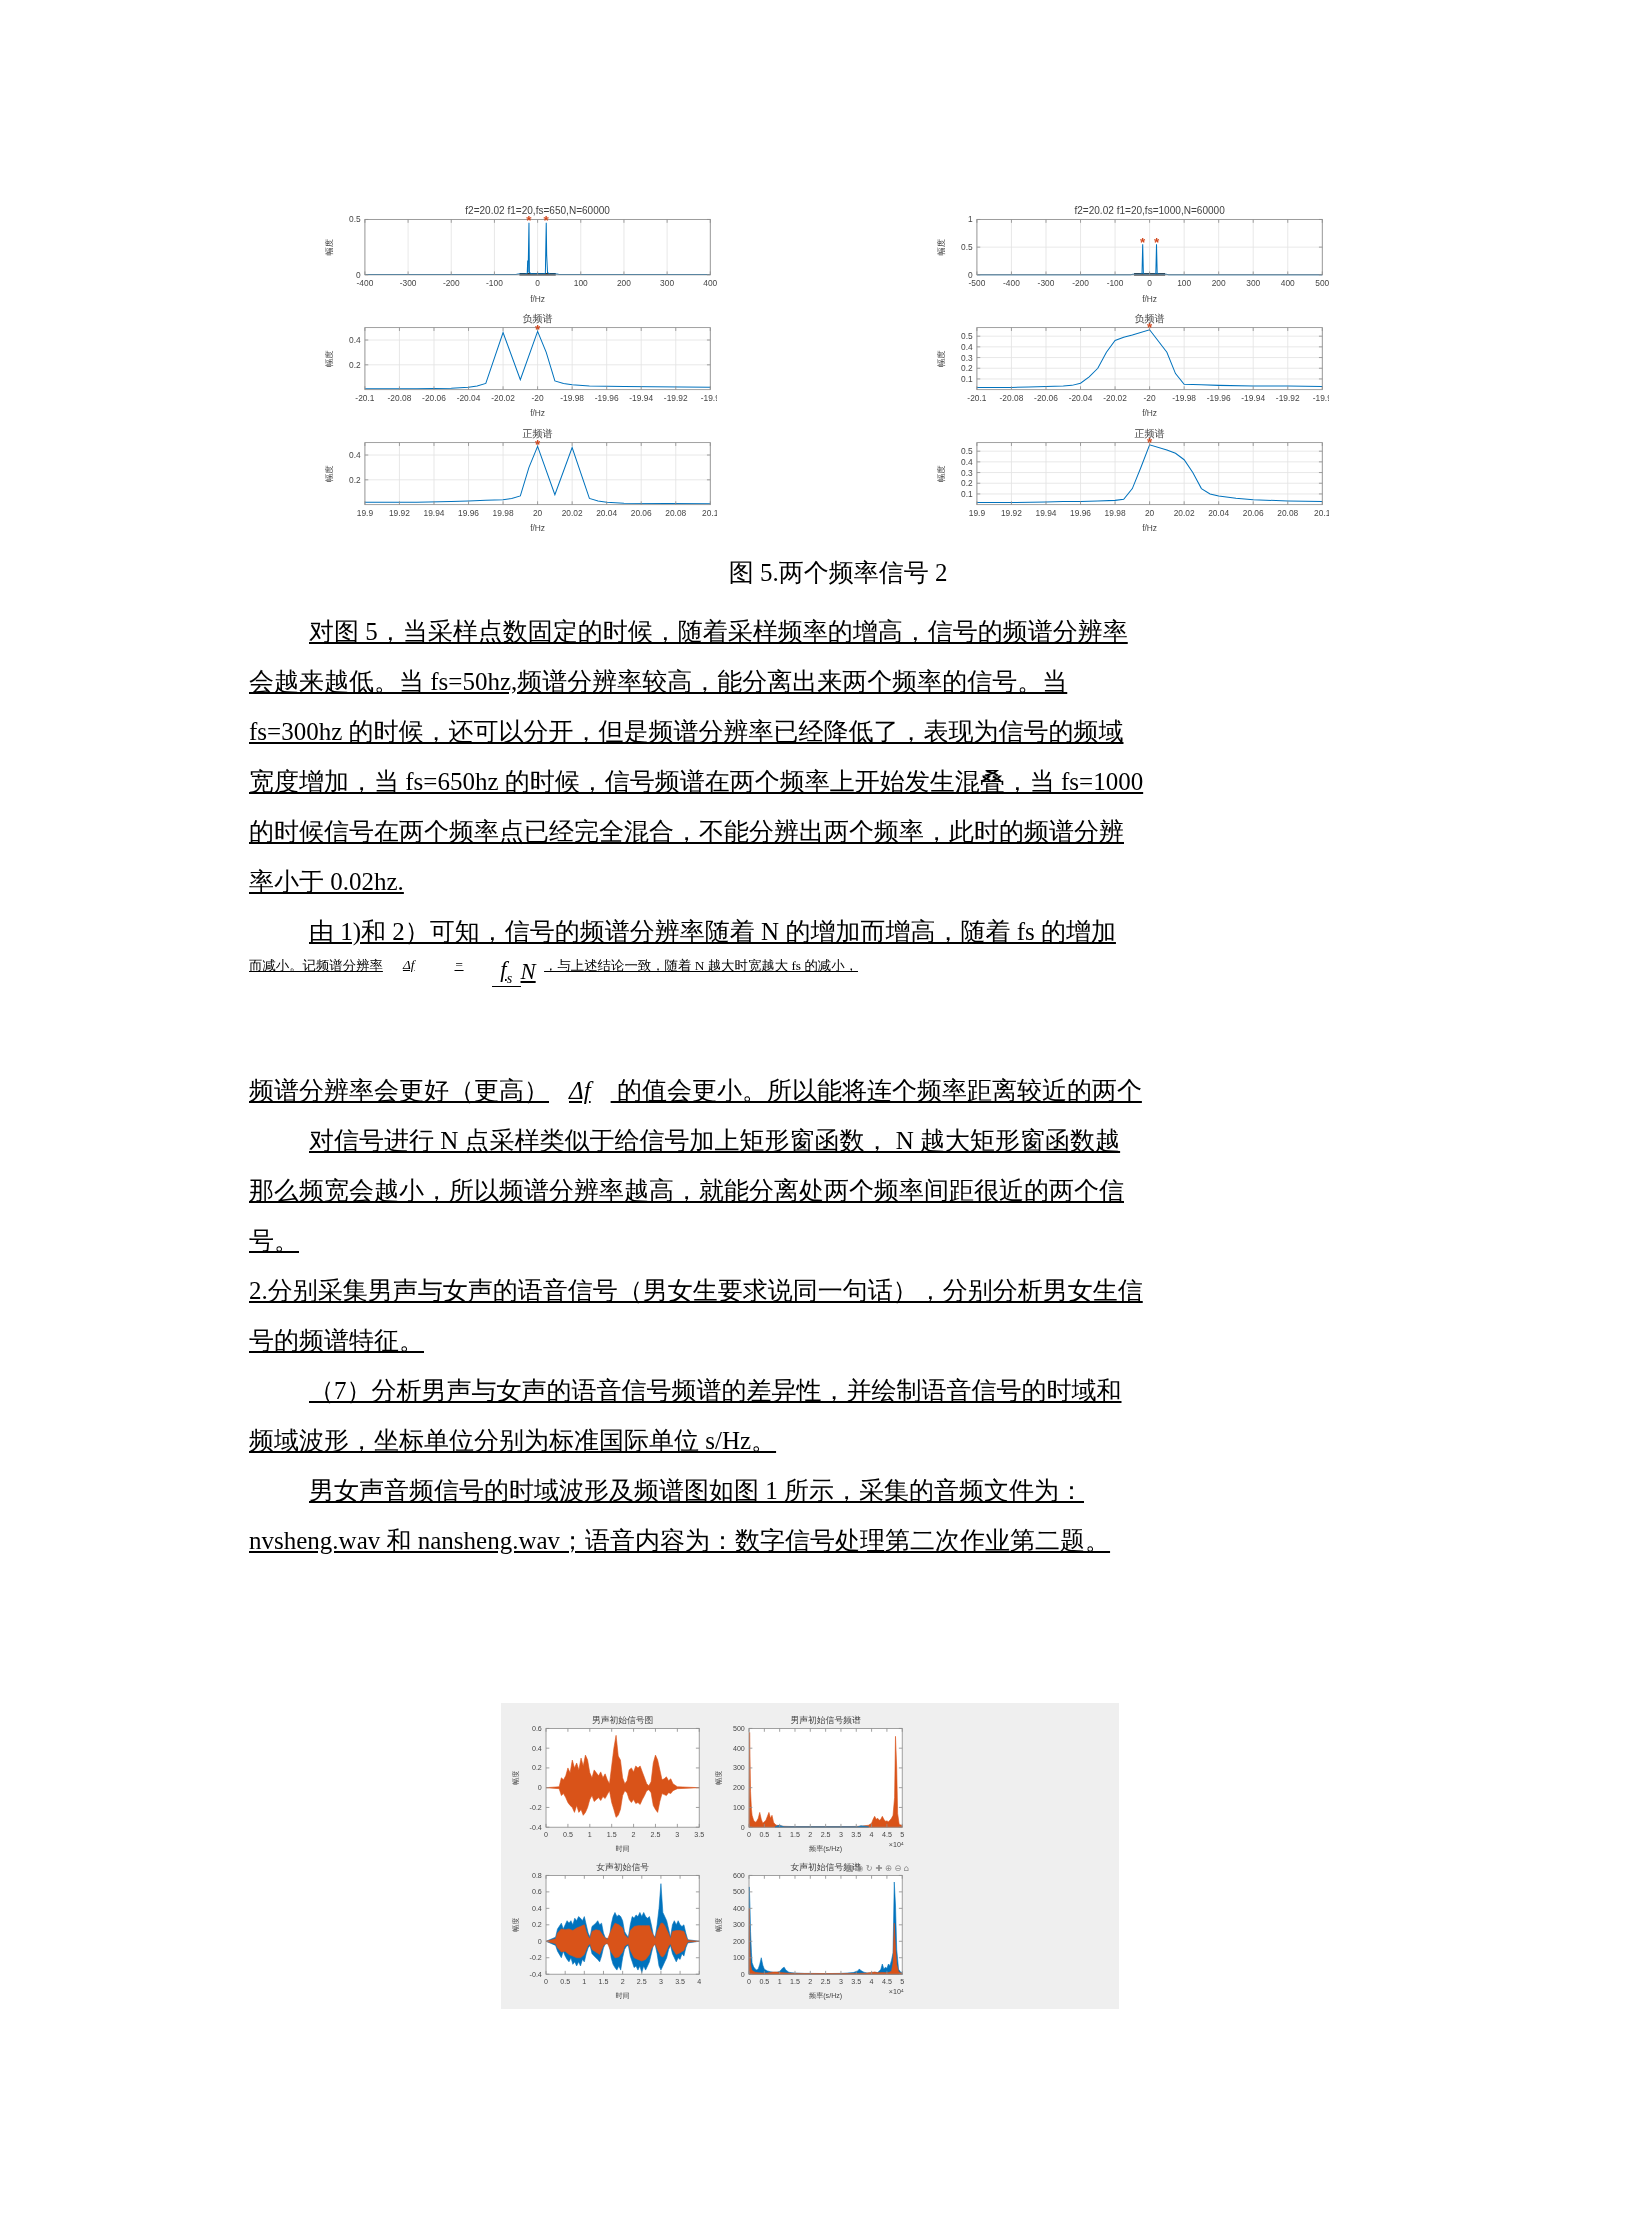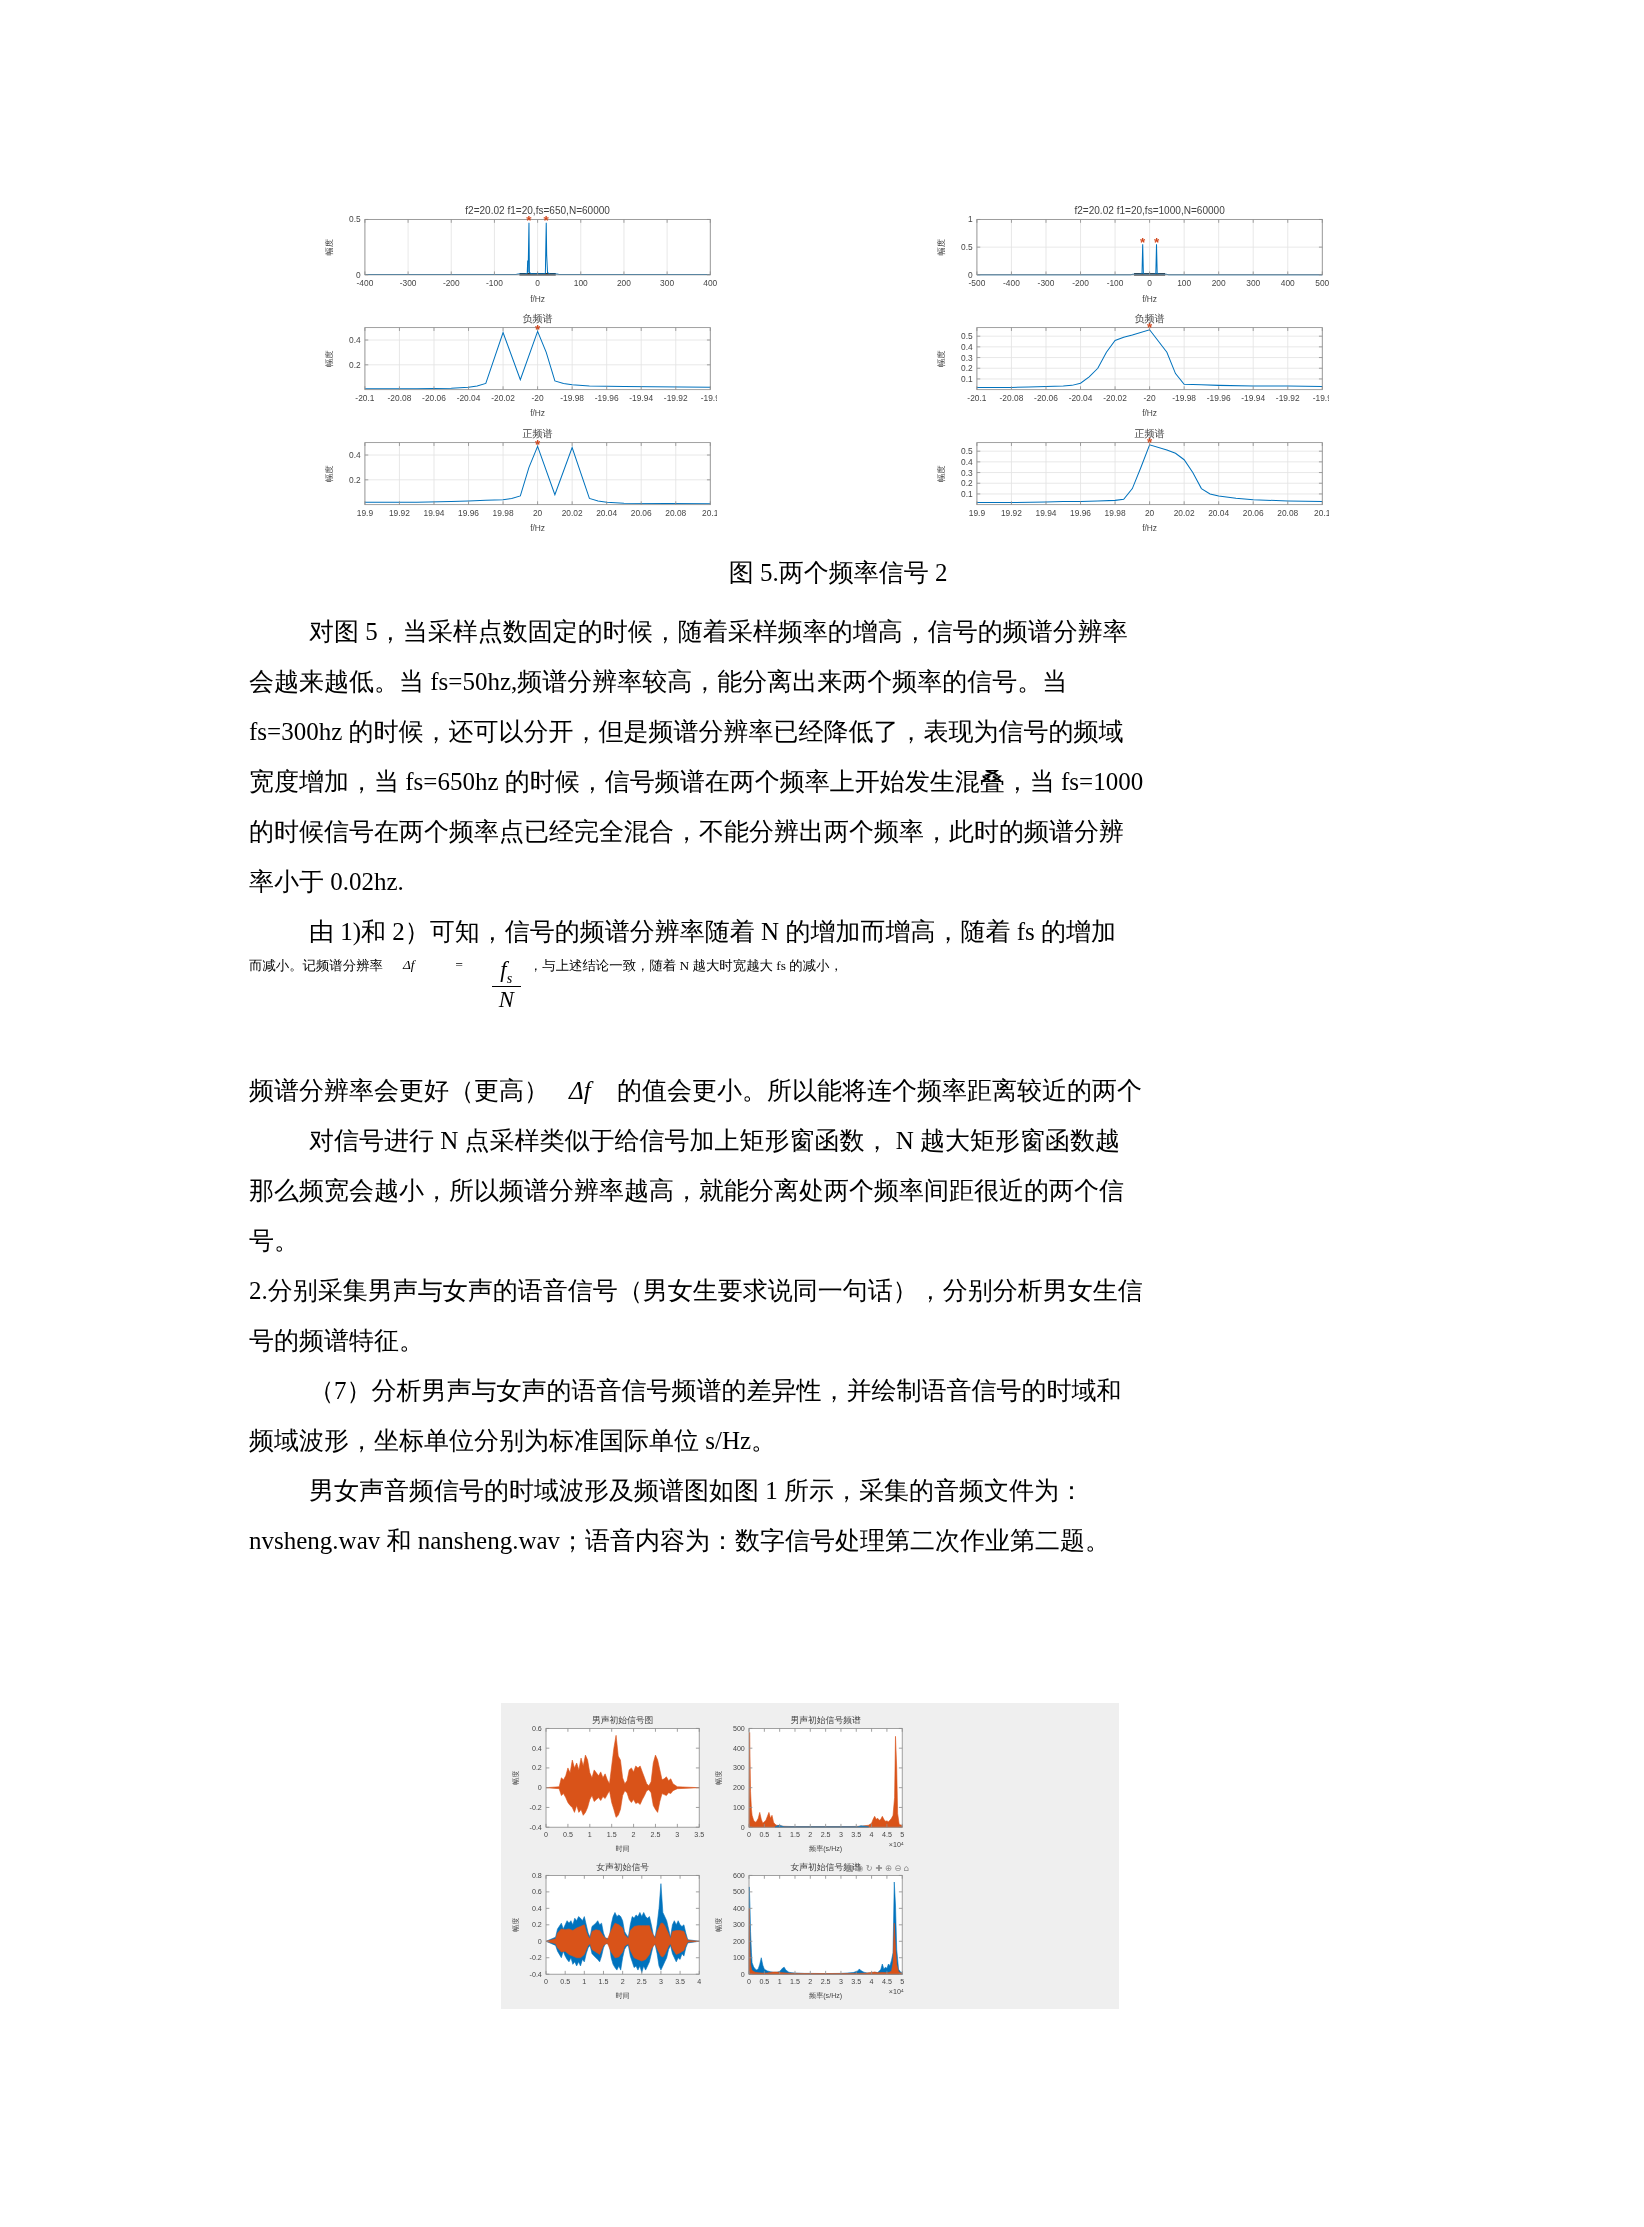--- a/index.html
+++ b/index.html
@@ -1,26 +1,26 @@
 <!DOCTYPE html>
 <html style="font-size:13.4px"><head>
 <meta charset="utf-8">
 <style>
   html,body{margin:0;padding:0;background:#fff;}
   body{width:1644px;height:2227px;position:relative;font-family:"Liberation Serif",serif;color:#000;}
   .abs{position:absolute;}
   svg text{font-family:"Liberation Sans",sans-serif;}
   .chart{display:block;}
   .caption{left:264px;top:554px;width:1148px;text-align:center;font-size:25px;height:37px;line-height:37px;}
-  .textblock{left:249px;top:607px;width:1158px;}
+  .textblock{left:249px;top:607px;width:1158px;text-decoration:underline;}
   .line{font-size:25px;height:50px;line-height:50px;white-space:nowrap;}
   .ind{text-indent:60px;}
   .fline{height:109px;display:flex;align-items:flex-start;white-space:nowrap;}
   .mathi{font-style:italic;margin:0 20px;}
-  .frac{display:inline-flex;flex-direction:column;align-items:center;font-style:italic;font-size:22.7px;line-height:1.15;margin:0 8.4px;}
+  .frac{display:inline-flex;flex-direction:row;align-items:center;font-style:italic;font-size:22.7px;line-height:1.15;margin:0 8.4px;}
   .frac .num{border-bottom:1.7px solid #000;padding:0 8.4px;}
   .frac sub{font-size:0.62em;}
   .panel{left:501px;top:1703px;width:618px;height:306px;background:#efefef;}
   .ticon{font-size:8.4px;color:#8a8a8a;margin-left:2.5px;font-family:"DejaVu Sans",sans-serif;}
   .toolbar{position:absolute;left:342px;top:156px;white-space:nowrap;}
 </style>
 </head>
 <body>
 
 <div class="abs" style="left:323px;top:201px;">

